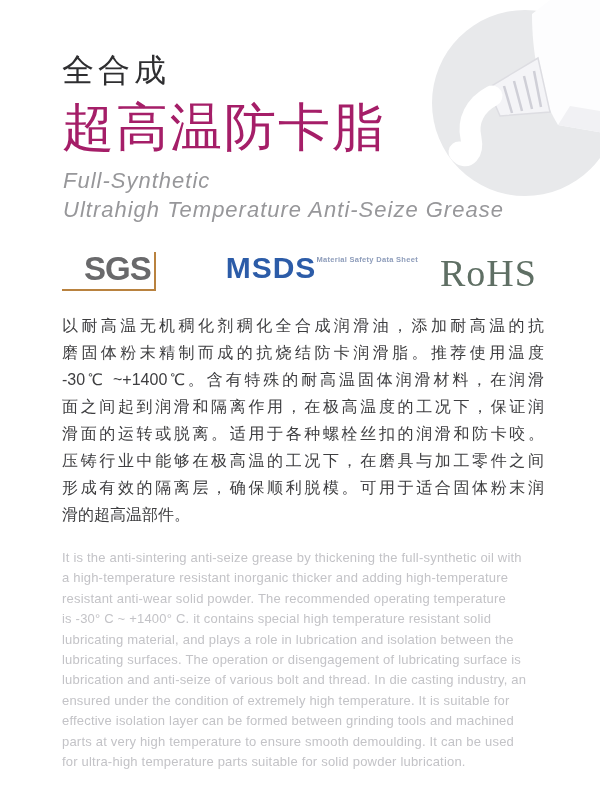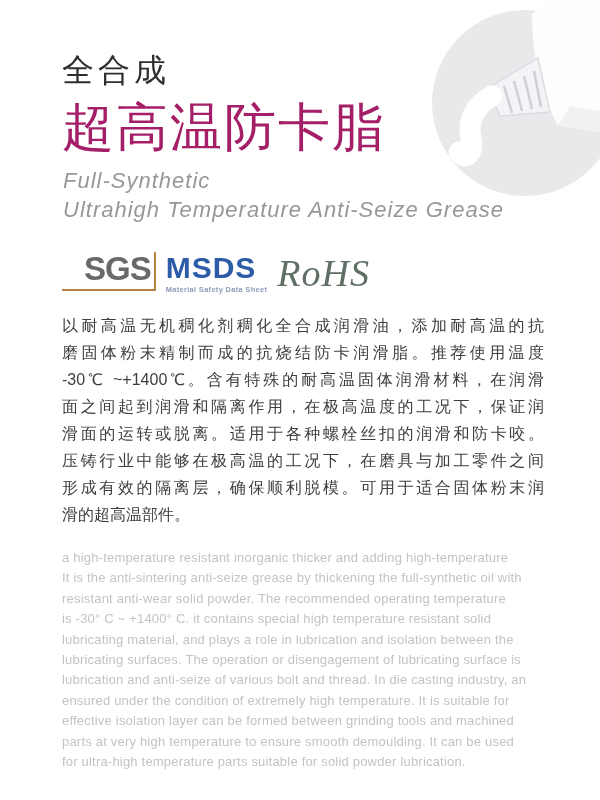--- a/index.html
+++ b/index.html
@@ -10,29 +10,29 @@
   }
   
   .hero{position:absolute;left:420px;top:0;width:180px;height:210px;}
   
   .title-block{position:absolute;left:62px;top:42px;}
   .title-cn{margin:0;font-size:32px;line-height:56px;font-weight:500;color:#2e2e30;letter-spacing:4px;}
   .title-cn-accent{margin:0;font-size:52px;line-height:58px;font-weight:400;color:#a51e68;letter-spacing:2px;}
   .subtitle{position:absolute;left:63px;top:166px;font-style:italic;color:#97979a;
     font-size:22px;line-height:29px;letter-spacing:1px;font-weight:400;}
   
-  .certs{position:absolute;left:62px;top:252px;display:flex;align-items:flex-start;gap:10px;}
+  .certs{position:absolute;left:62px;top:252px;display:flex;align-items:flex-start;gap:22px;}
   .sgs{position:relative;padding:0 5px 4px 22px;border-bottom:2px solid #b9823f;}
   .sgs-text{font-size:33px;line-height:33px;font-weight:700;color:#69696b;letter-spacing:-1px;}
   .sgs-vline{position:absolute;right:0;top:0;bottom:-2px;width:2px;background:#b9823f;}
-  .msds{display:flex;flex-direction:column;margin-top:1px;}
+  .msds{display:flex;flex-direction:row;margin-top:1px;margin-left:48px;}
   .msds-text{font-size:30px;line-height:30px;font-weight:800;color:#2c5ca8;letter-spacing:1px;}
   .msds-sub{font-size:7.5px;line-height:9px;color:#8d9cba;letter-spacing:0.3px;margin-top:2px;font-weight:700;}
   .rohs{margin-top:2px;font-family:"Liberation Serif",serif;font-size:38px;line-height:38px;
-    color:#5f6f64;letter-spacing:1px;font-weight:400;font-style:italic;}
+    color:#5f6f64;letter-spacing:1px;font-weight:400;}
   
   .desc-cn{position:absolute;left:62px;top:312px;width:482px;
     font-size:16px;line-height:27px;color:#3e3e40;}
   .desc-cn div{text-align:justify;text-align-last:justify;}
   .desc-cn div:last-child{text-align-last:left;}
   
   .desc-en{position:absolute;left:62px;top:548px;width:510px;
     font-size:13px;line-height:20.4px;color:#c3c3c7;letter-spacing:0.2px;}
   .desc-en div{white-space:nowrap;}
 </style>
@@ -80,22 +80,22 @@
     <div>磨固体粉末精制而成的抗烧结防卡润滑脂。推荐使用温度</div>
     <div>-30℃ ~+1400℃。含有特殊的耐高温固体润滑材料，在润滑</div>
     <div>面之间起到润滑和隔离作用，在极高温度的工况下，保证润</div>
     <div>滑面的运转或脱离。适用于各种螺栓丝扣的润滑和防卡咬。</div>
     <div>压铸行业中能够在极高温的工况下，在磨具与加工零件之间</div>
     <div>形成有效的隔离层，确保顺利脱模。可用于适合固体粉末润</div>
     <div>滑的超高温部件。</div>
   </div>
 
 <div class="desc-en">
+    <div>It is the anti-sintering anti-seize grease by thickening the full-synthetic oil with</div>
     <div>a high-temperature resistant inorganic thicker and adding high-temperature</div>
-    <div>It is the anti-sintering anti-seize grease by thickening the full-synthetic oil with</div>
     <div>resistant anti-wear solid powder. The recommended operating temperature</div>
     <div>is -30° C ~ +1400° C. it contains special high temperature resistant solid</div>
     <div>lubricating material, and plays a role in lubrication and isolation between the</div>
     <div>lubricating surfaces. The operation or disengagement of lubricating surface is</div>
     <div>lubrication and anti-seize of various bolt and thread. In die casting industry, an</div>
     <div>ensured under the condition of extremely high temperature. It is suitable for</div>
     <div>effective isolation layer can be formed between grinding tools and machined</div>
     <div>parts at very high temperature to ensure smooth demoulding. It can be used</div>
     <div>for ultra-high temperature parts suitable for solid powder lubrication.</div>
   </div>

